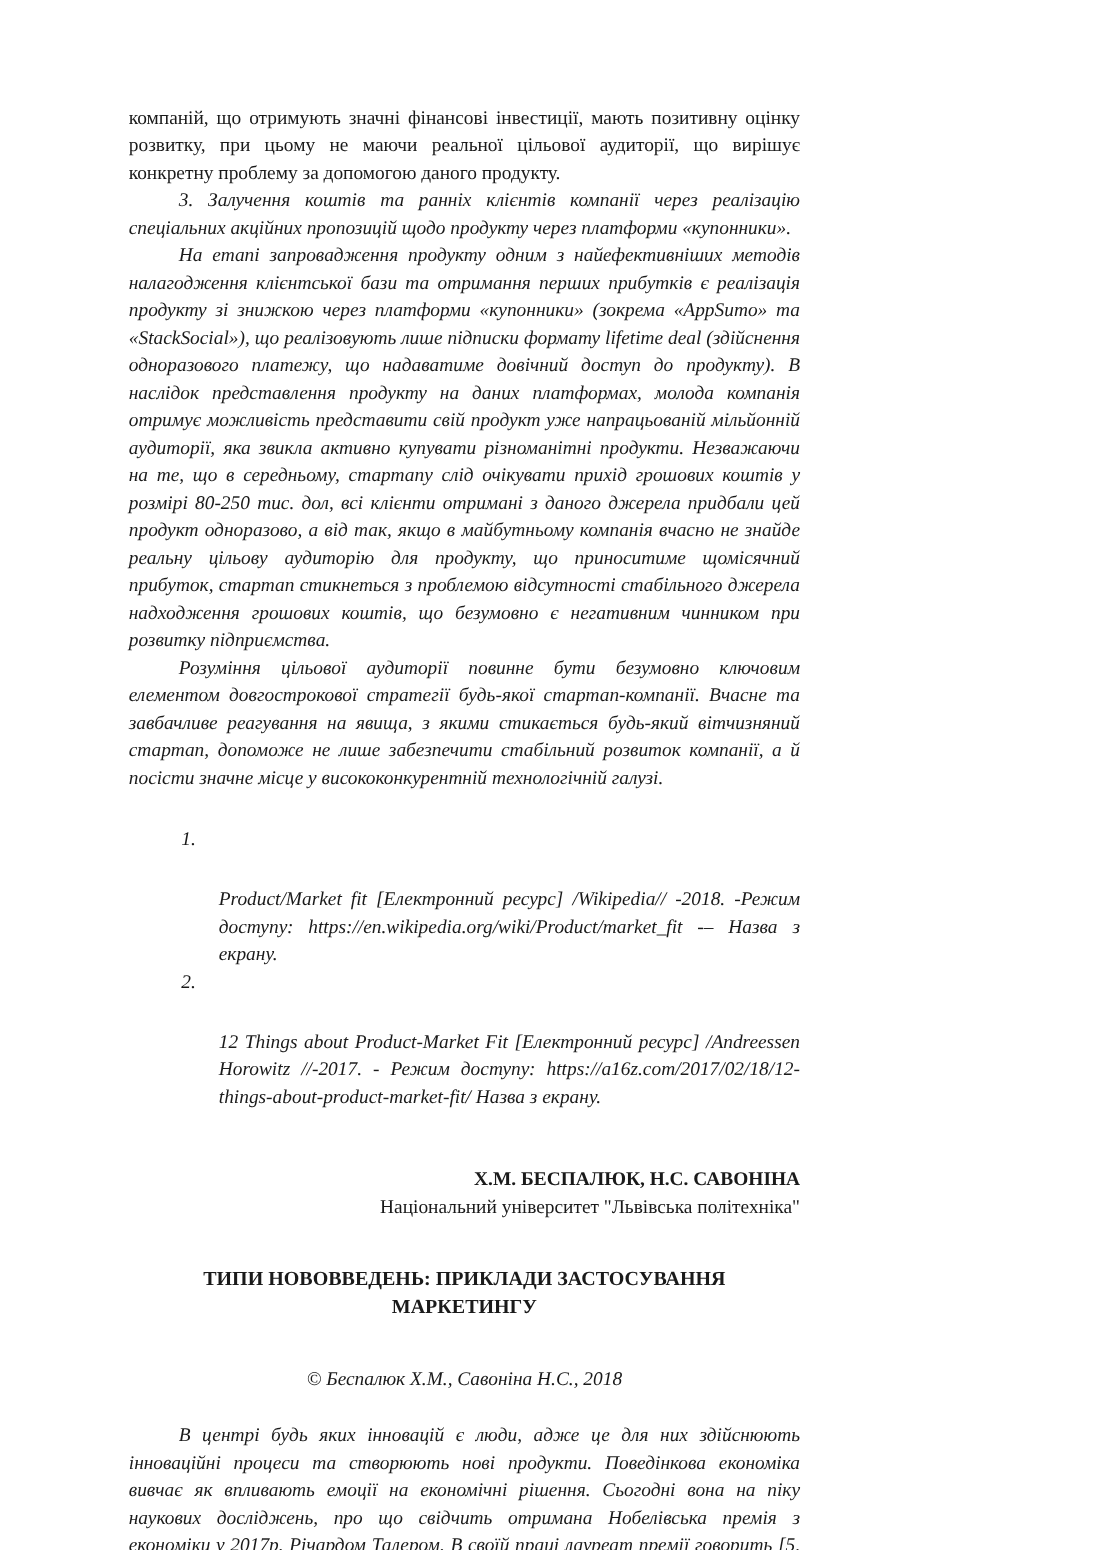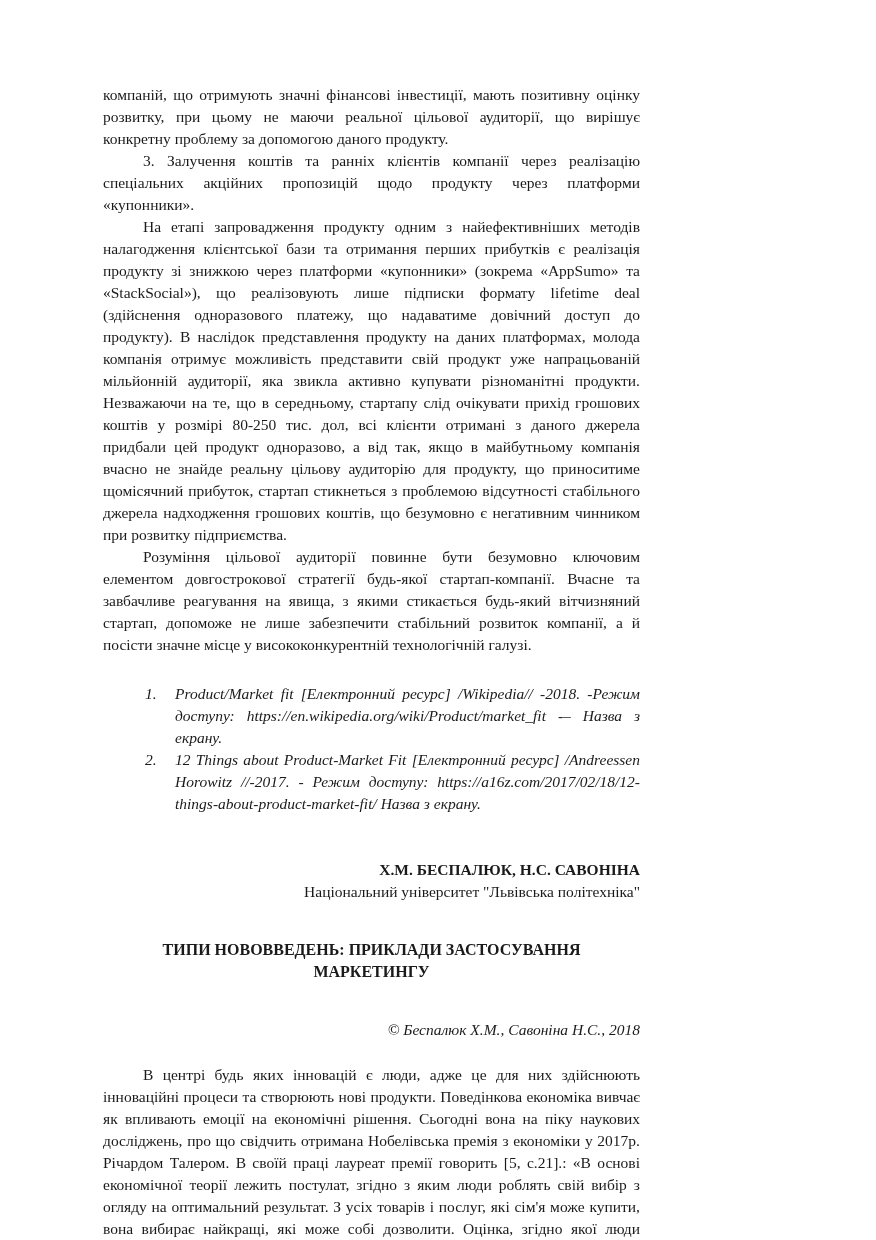--- a/index.html
+++ b/index.html
@@ -19,35 +19,37 @@
     line-height: 22px;
     color: #1a1a1a;
     overflow: hidden;
   }
   p { margin: 0; }
   .para {
     text-align: justify;
   }
   .indent {
     text-indent: 40px;
+    font-style: italic;
   }
   .references {
     margin-top: 27px;
     font-style: italic;
   }
   .ref-row {
     display: flex;
     margin-left: 42px;
   }
   .ref-num {
     flex: 0 0 30px;
   }
   .ref-text {
     flex: 1;
     text-align: justify;
+    margin-top: 48px;
   }
   .authors-block {
     margin-top: 44px;
     text-align: right;
   }
   .authors {
     font-weight: bold;
   }
   .affiliation {
     font-weight: normal;
@@ -55,21 +57,21 @@
   .title {
     margin: 36px 0 0 0;
     font-size: 16px;
     font-weight: bold;
     text-align: center;
     line-height: 22px;
   }
   .copyright {
     margin-top: 36px;
     font-style: italic;
-    text-align: right;
+    text-align: center;
     font-family: Liberation Serif, serif;
   }
   .body-para {
     margin-top: 23px;
   }
   .page-number {
     margin-top: 17px;
     text-align: center;
   }
 </style>

